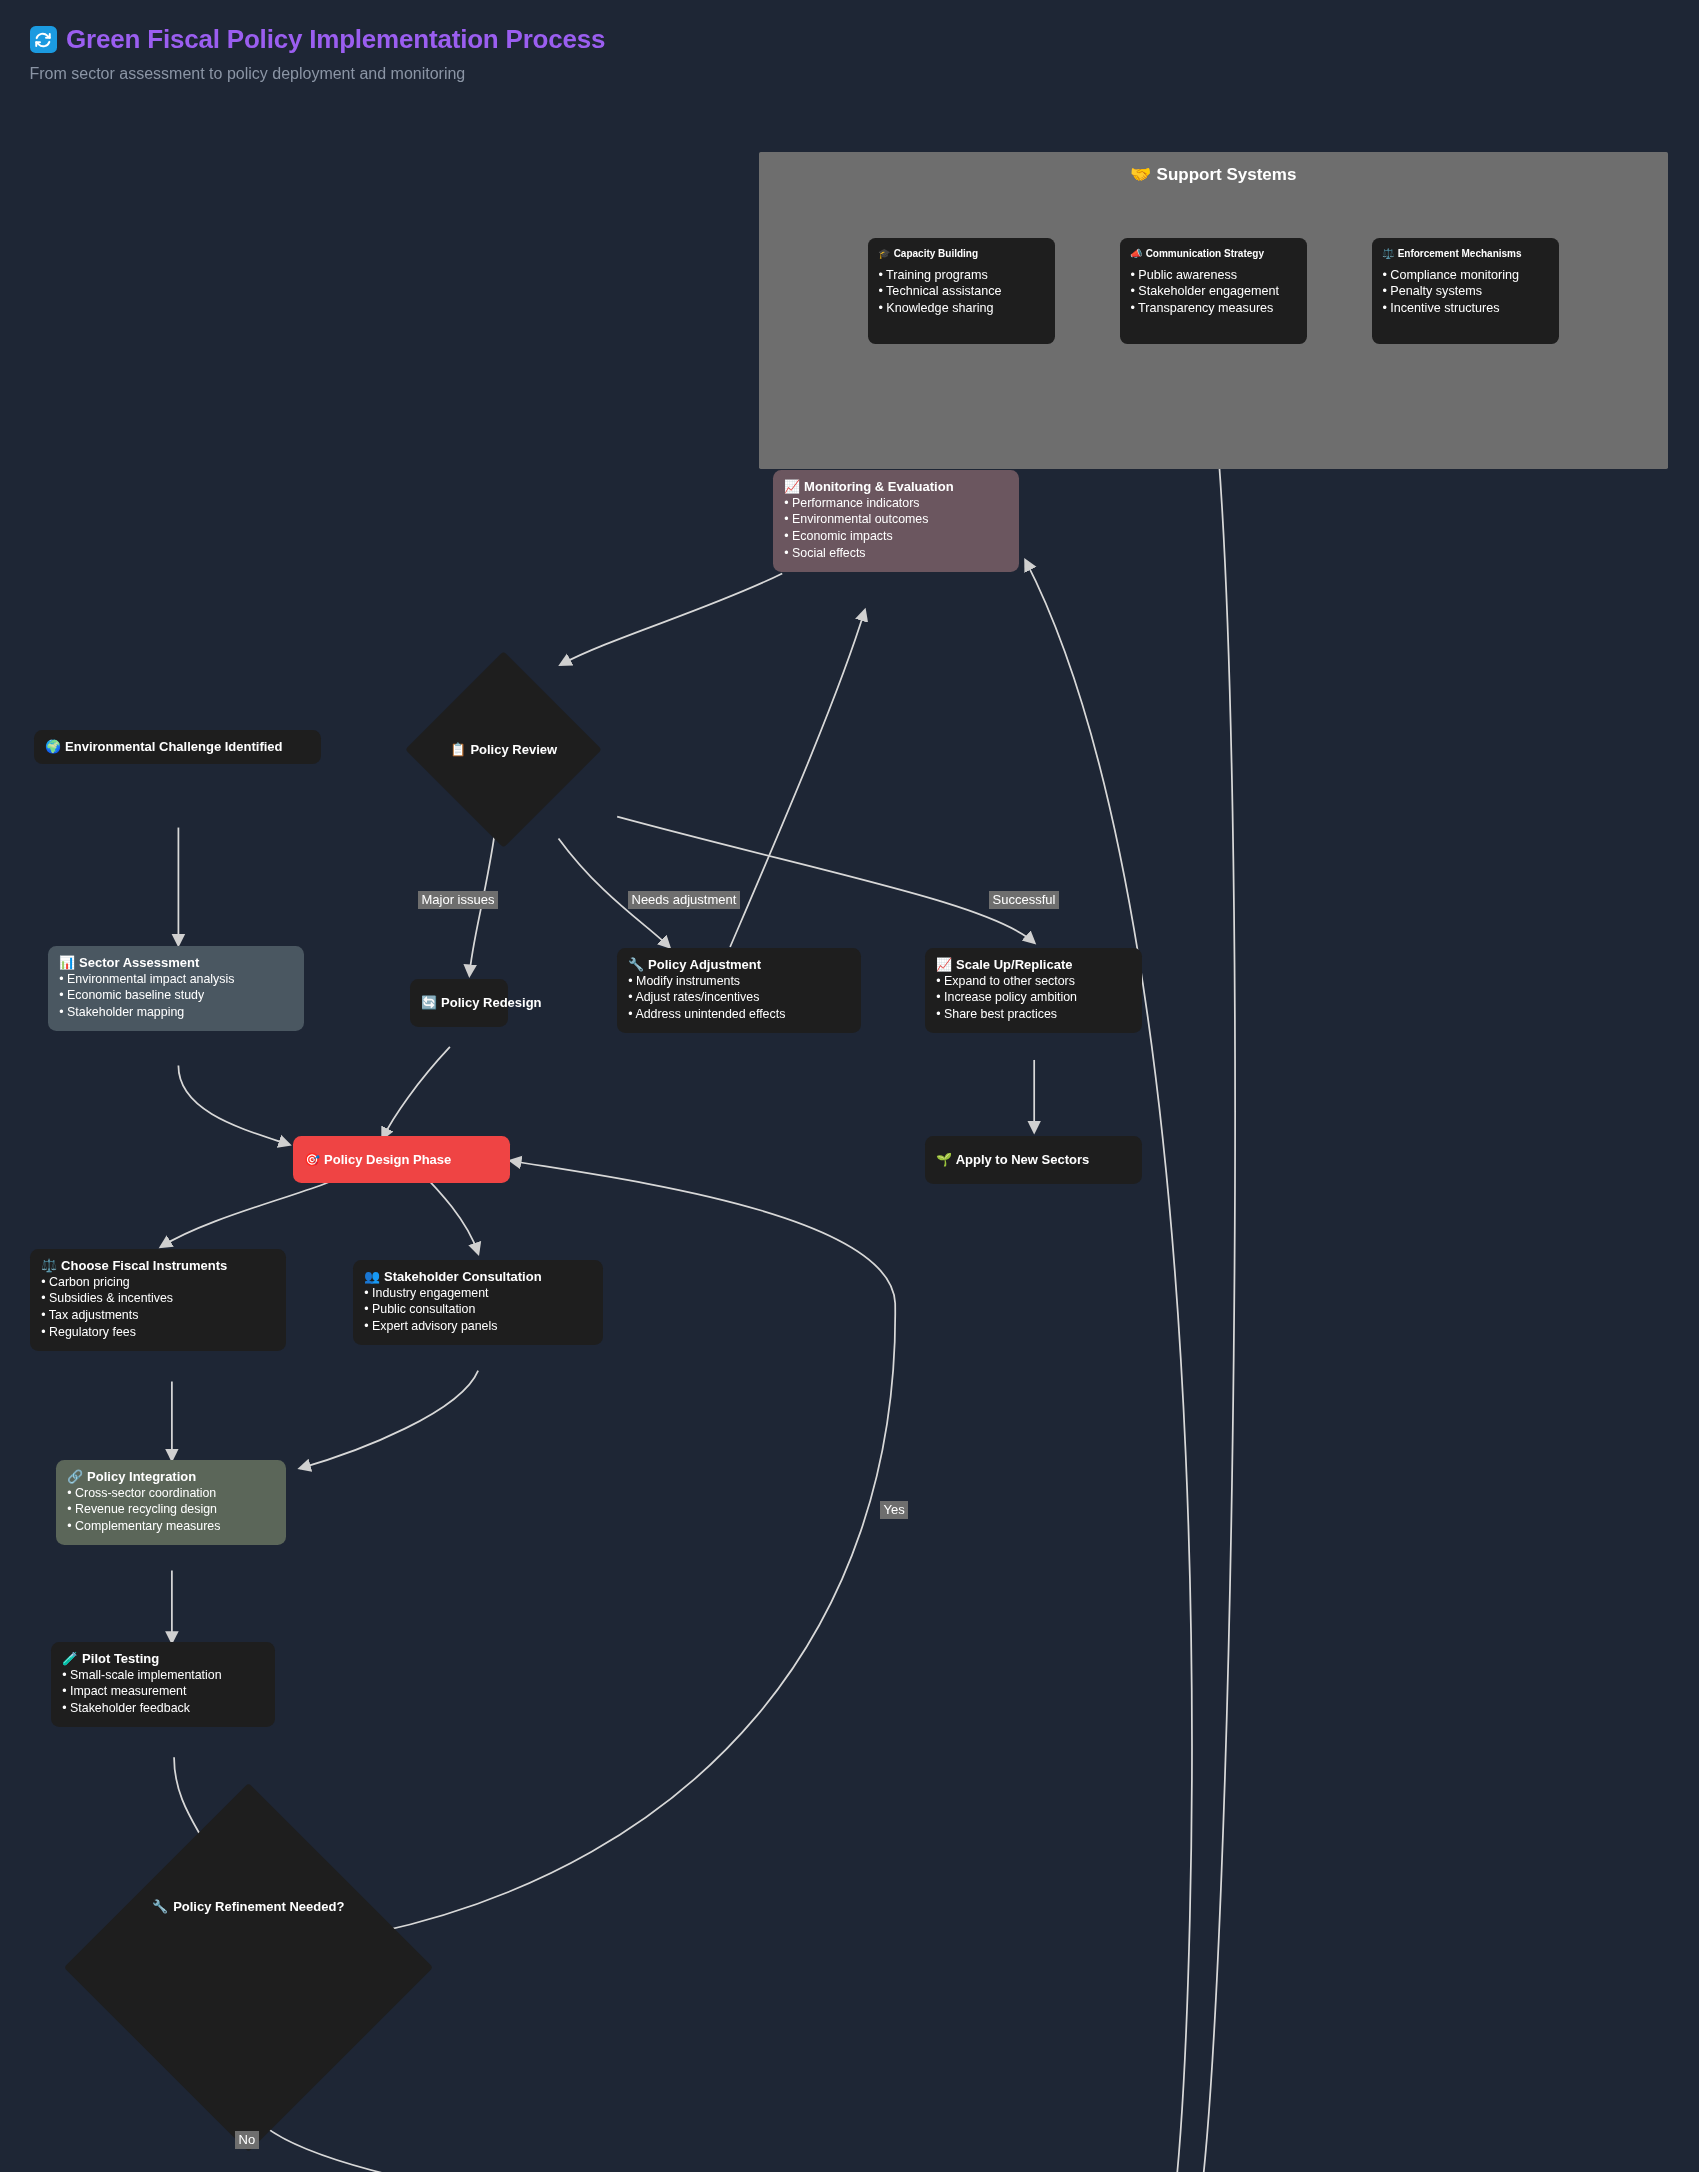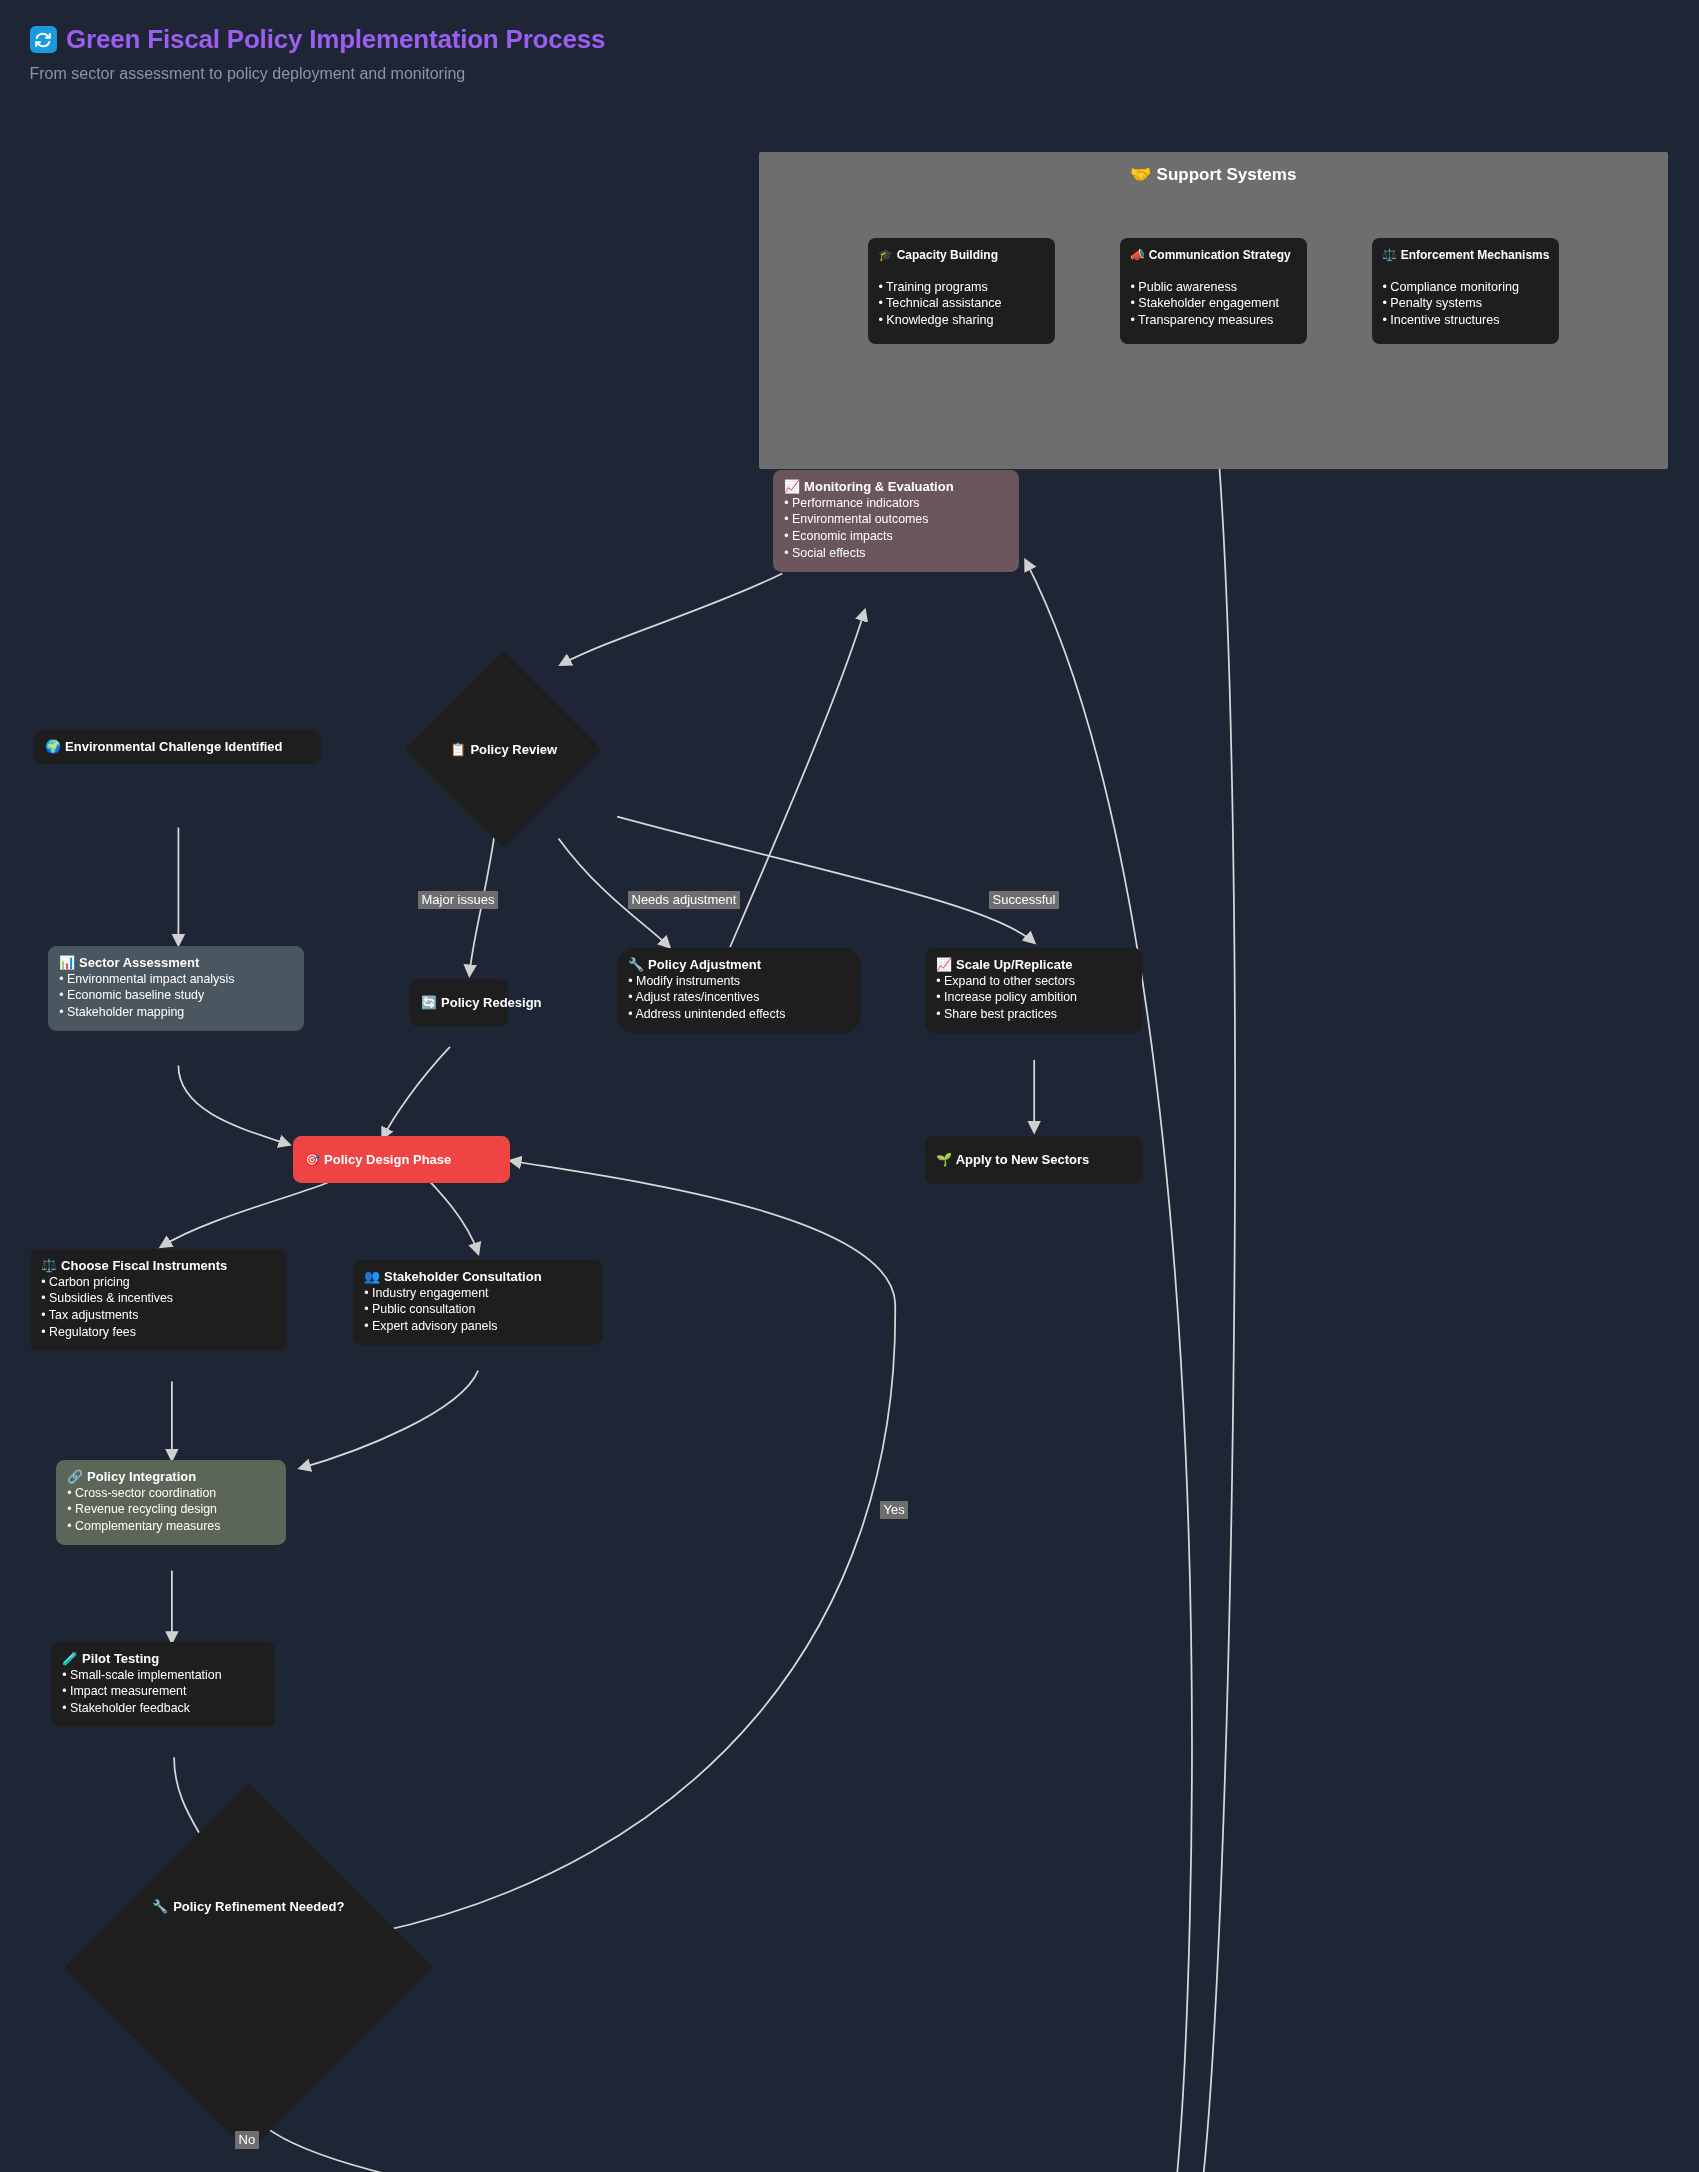--- a/index.html
+++ b/index.html
@@ -22,21 +22,21 @@
   .hdr-title{font-size:26px;font-weight:bold;color:#9b5ef0;line-height:1;letter-spacing:-0.2px;white-space:nowrap;}
   .hdr-sub{position:absolute;left:29.5px;top:65px;font-size:16px;color:#8b95a5;white-space:nowrap;}
 
   
   .support-panel{position:absolute;left:759px;top:152px;width:909px;height:317px;
                  background:#6e6e6e;border-radius:1.7px;}
   .support-title{position:absolute;top:12px;left:0;width:100%;text-align:center;
                  font-size:17px;font-weight:bold;color:#ffffff;}
   .support-cards{position:absolute;left:0;top:86px;width:100%;display:flex;justify-content:center;gap:65px;}
   .support-card{width:187px;min-height:106px;background:#1e1e1e;border-radius:7.4px;padding:9.6px 10.4px 11.3px 10.4px;box-sizing:border-box;}
-  .support-card .ttl{font-size:12px;font-weight:bold;margin-bottom:17px;white-space:nowrap;}
+  .support-card .ttl{font-size:10px;font-weight:bold;margin-bottom:8px;white-space:nowrap;}
   .support-card .li{font-size:12.6px;line-height:1.33;color:#ffffff;white-space:nowrap;}
 
   
   .node{position:absolute;border-radius:8.3px;background:#1e1e1e;box-sizing:border-box;
         padding:8.7px 11.3px 9.6px 11.3px;color:#fff;}
   .node .ttl{font-size:13px;font-weight:bold;line-height:1.22;}
   .node .li{font-size:12.4px;line-height:1.36;}
   .node.compact{padding:9.6px 11.3px;display:flex;align-items:center;}
   .node.compact .ttl{white-space:nowrap;}
   .emoji{font-family:"DejaVu Sans", sans-serif;}
@@ -204,21 +204,21 @@
   <div class="elabel" style="left:604px;top:891px;margin-left:24px;">Needs adjustment</div>
   <div class="elabel" style="left:989px;top:891px;">Successful</div>
 
   <div class="node compact" style="left:397px;top:979px;width:98px;height:48px;margin-left:13px;">
     <div class="ttl">
       <span class="emoji">🔄</span>
       <span>Policy Redesign</span>
     </div>
   </div>
 
-  <div class="node" style="left:617px;top:948px;width:244px;border-radius:18px;">
+  <div class="node" style="left:617px;top:948px;width:244px;">
     <div class="ttl">
       <span class="emoji">🔧</span>
       <span>Policy Adjustment</span>
     </div>
     <div class="li">• <span>Modify instruments</span></div>
     <div class="li">• <span>Adjust rates/incentives</span></div>
     <div class="li">• <span>Address unintended effects</span></div>
   </div>
 
   <div class="node" style="left:925px;top:948px;width:217px;">

